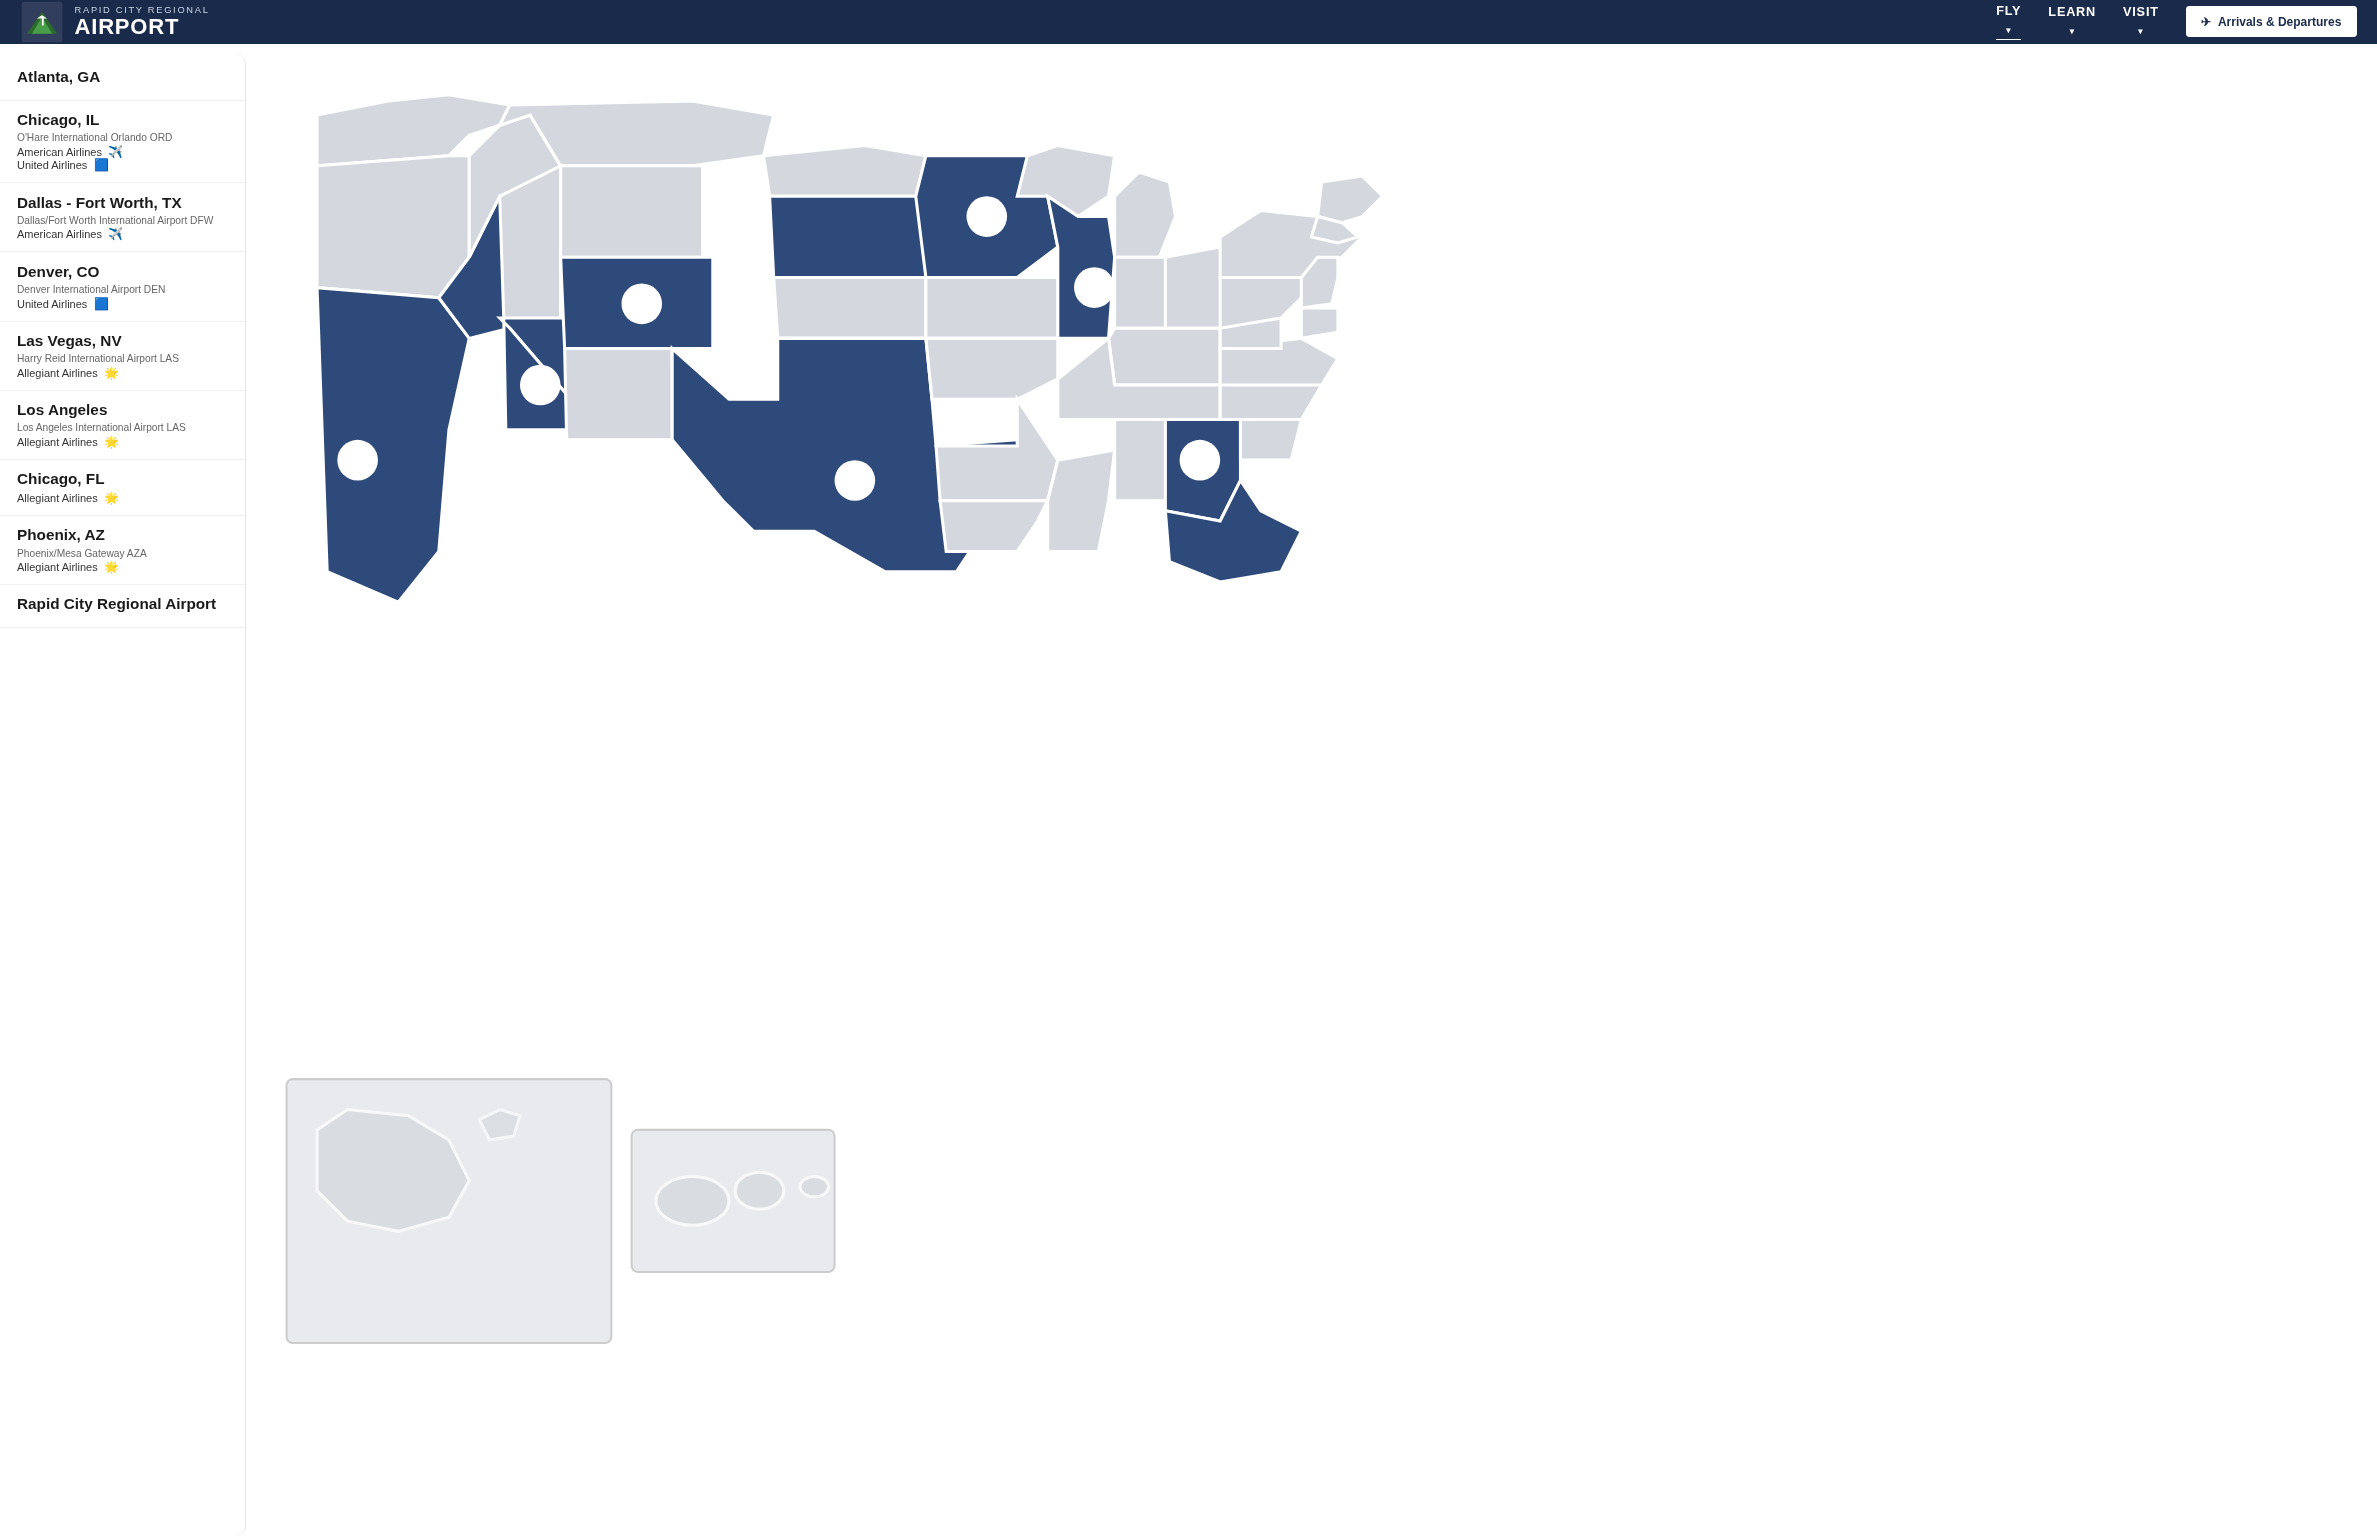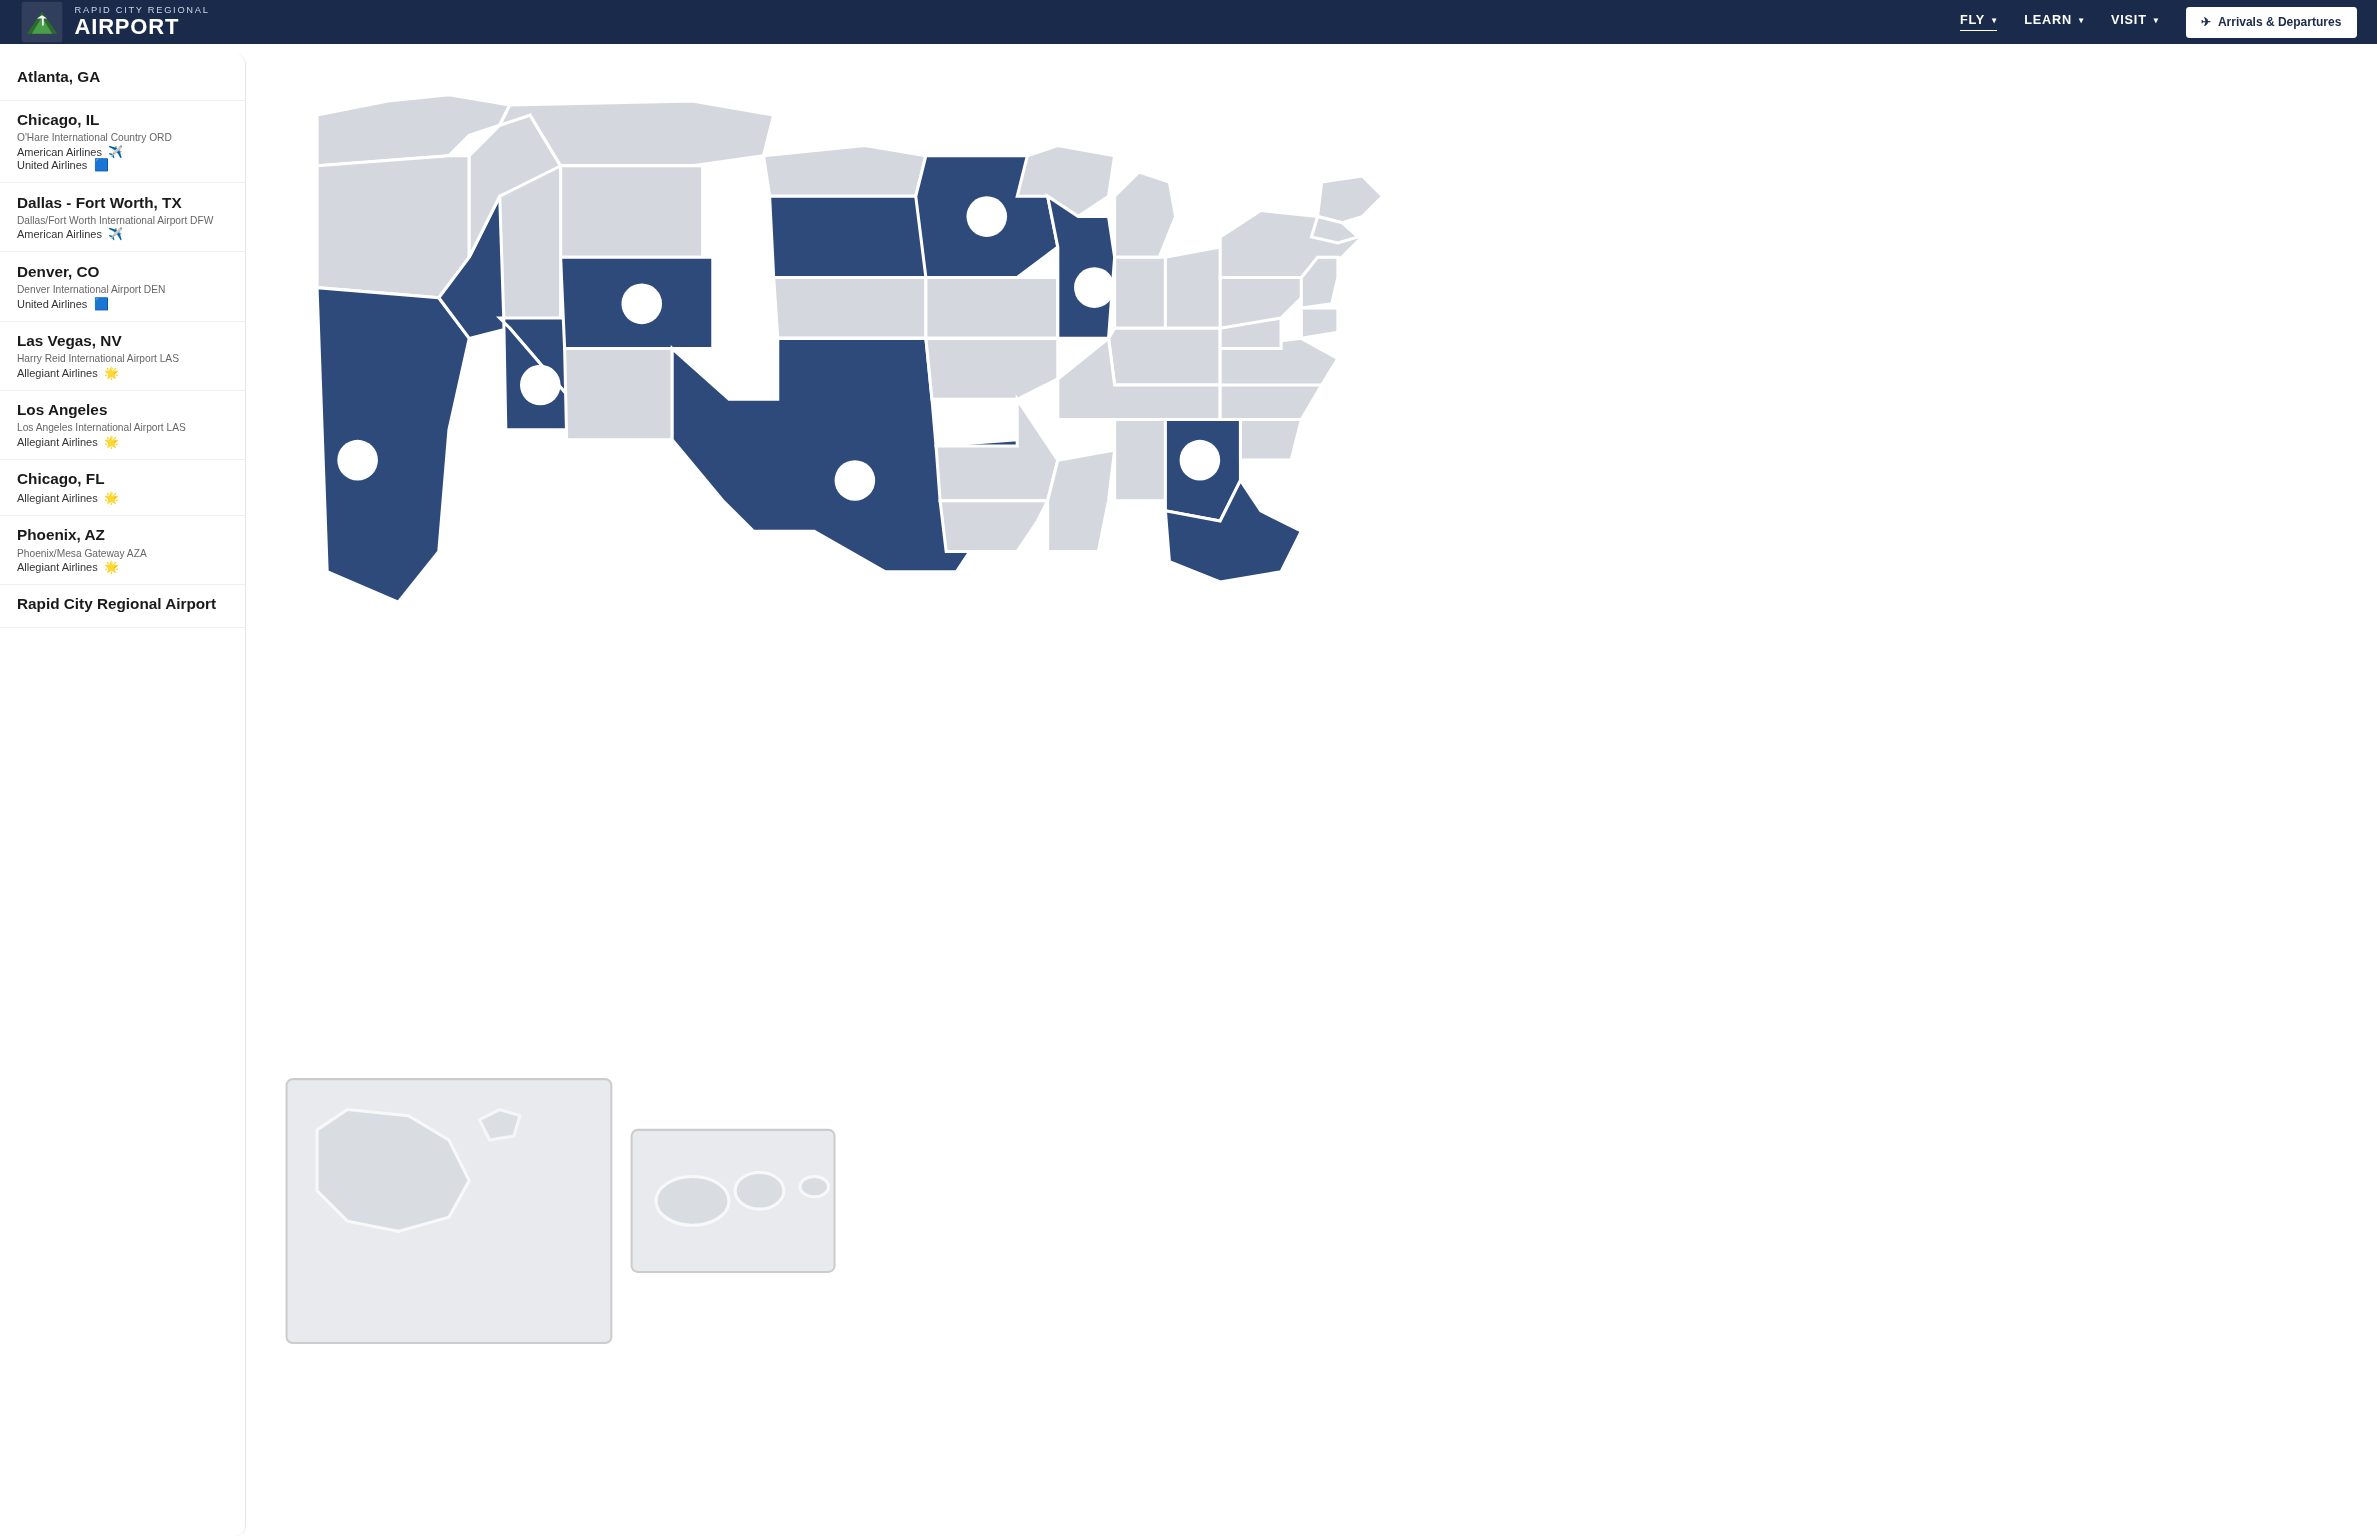--- a/index.html
+++ b/index.html
@@ -52,20 +52,21 @@
       color: #fff;
       font-size: 12.7px;
       font-weight: 600;
       letter-spacing: 0.8px;
       text-transform: uppercase;
       cursor: pointer;
       display: flex;
       align-items: center;
       gap: 7px;
       padding-bottom: 3.4px;
+      flex-direction: column;
     }
     .nav-item.active {
       border-bottom: 1.7px solid #fff;
     }
     .nav-chevron {
       font-size: 8.5px;
     }
     .arrivals-btn {
       background: #fff;
       color: #1a2a4a;
@@ -194,21 +195,21 @@
 
 <div class="main-content">
 
   <aside class="sidebar">
 
   <div class="dest-item">
         <div class="dest-city">Atlanta, GA</div>
       </div>
       <div class="dest-item">
         <div class="dest-city">Chicago, IL</div>
-        <div class="dest-airport">O'Hare International Country ORD</div>
+        <div class="dest-airport">O'Hare International Orlando ORD</div>
         <div class="dest-airline">
           <span>American Airlines</span>
           <span class="airline-logo">✈️</span>
         </div>
         <div class="dest-airline">
           <span>United Airlines</span>
           <span class="airline-logo">🟦</span>
         </div>
       </div>
       <div class="dest-item">

